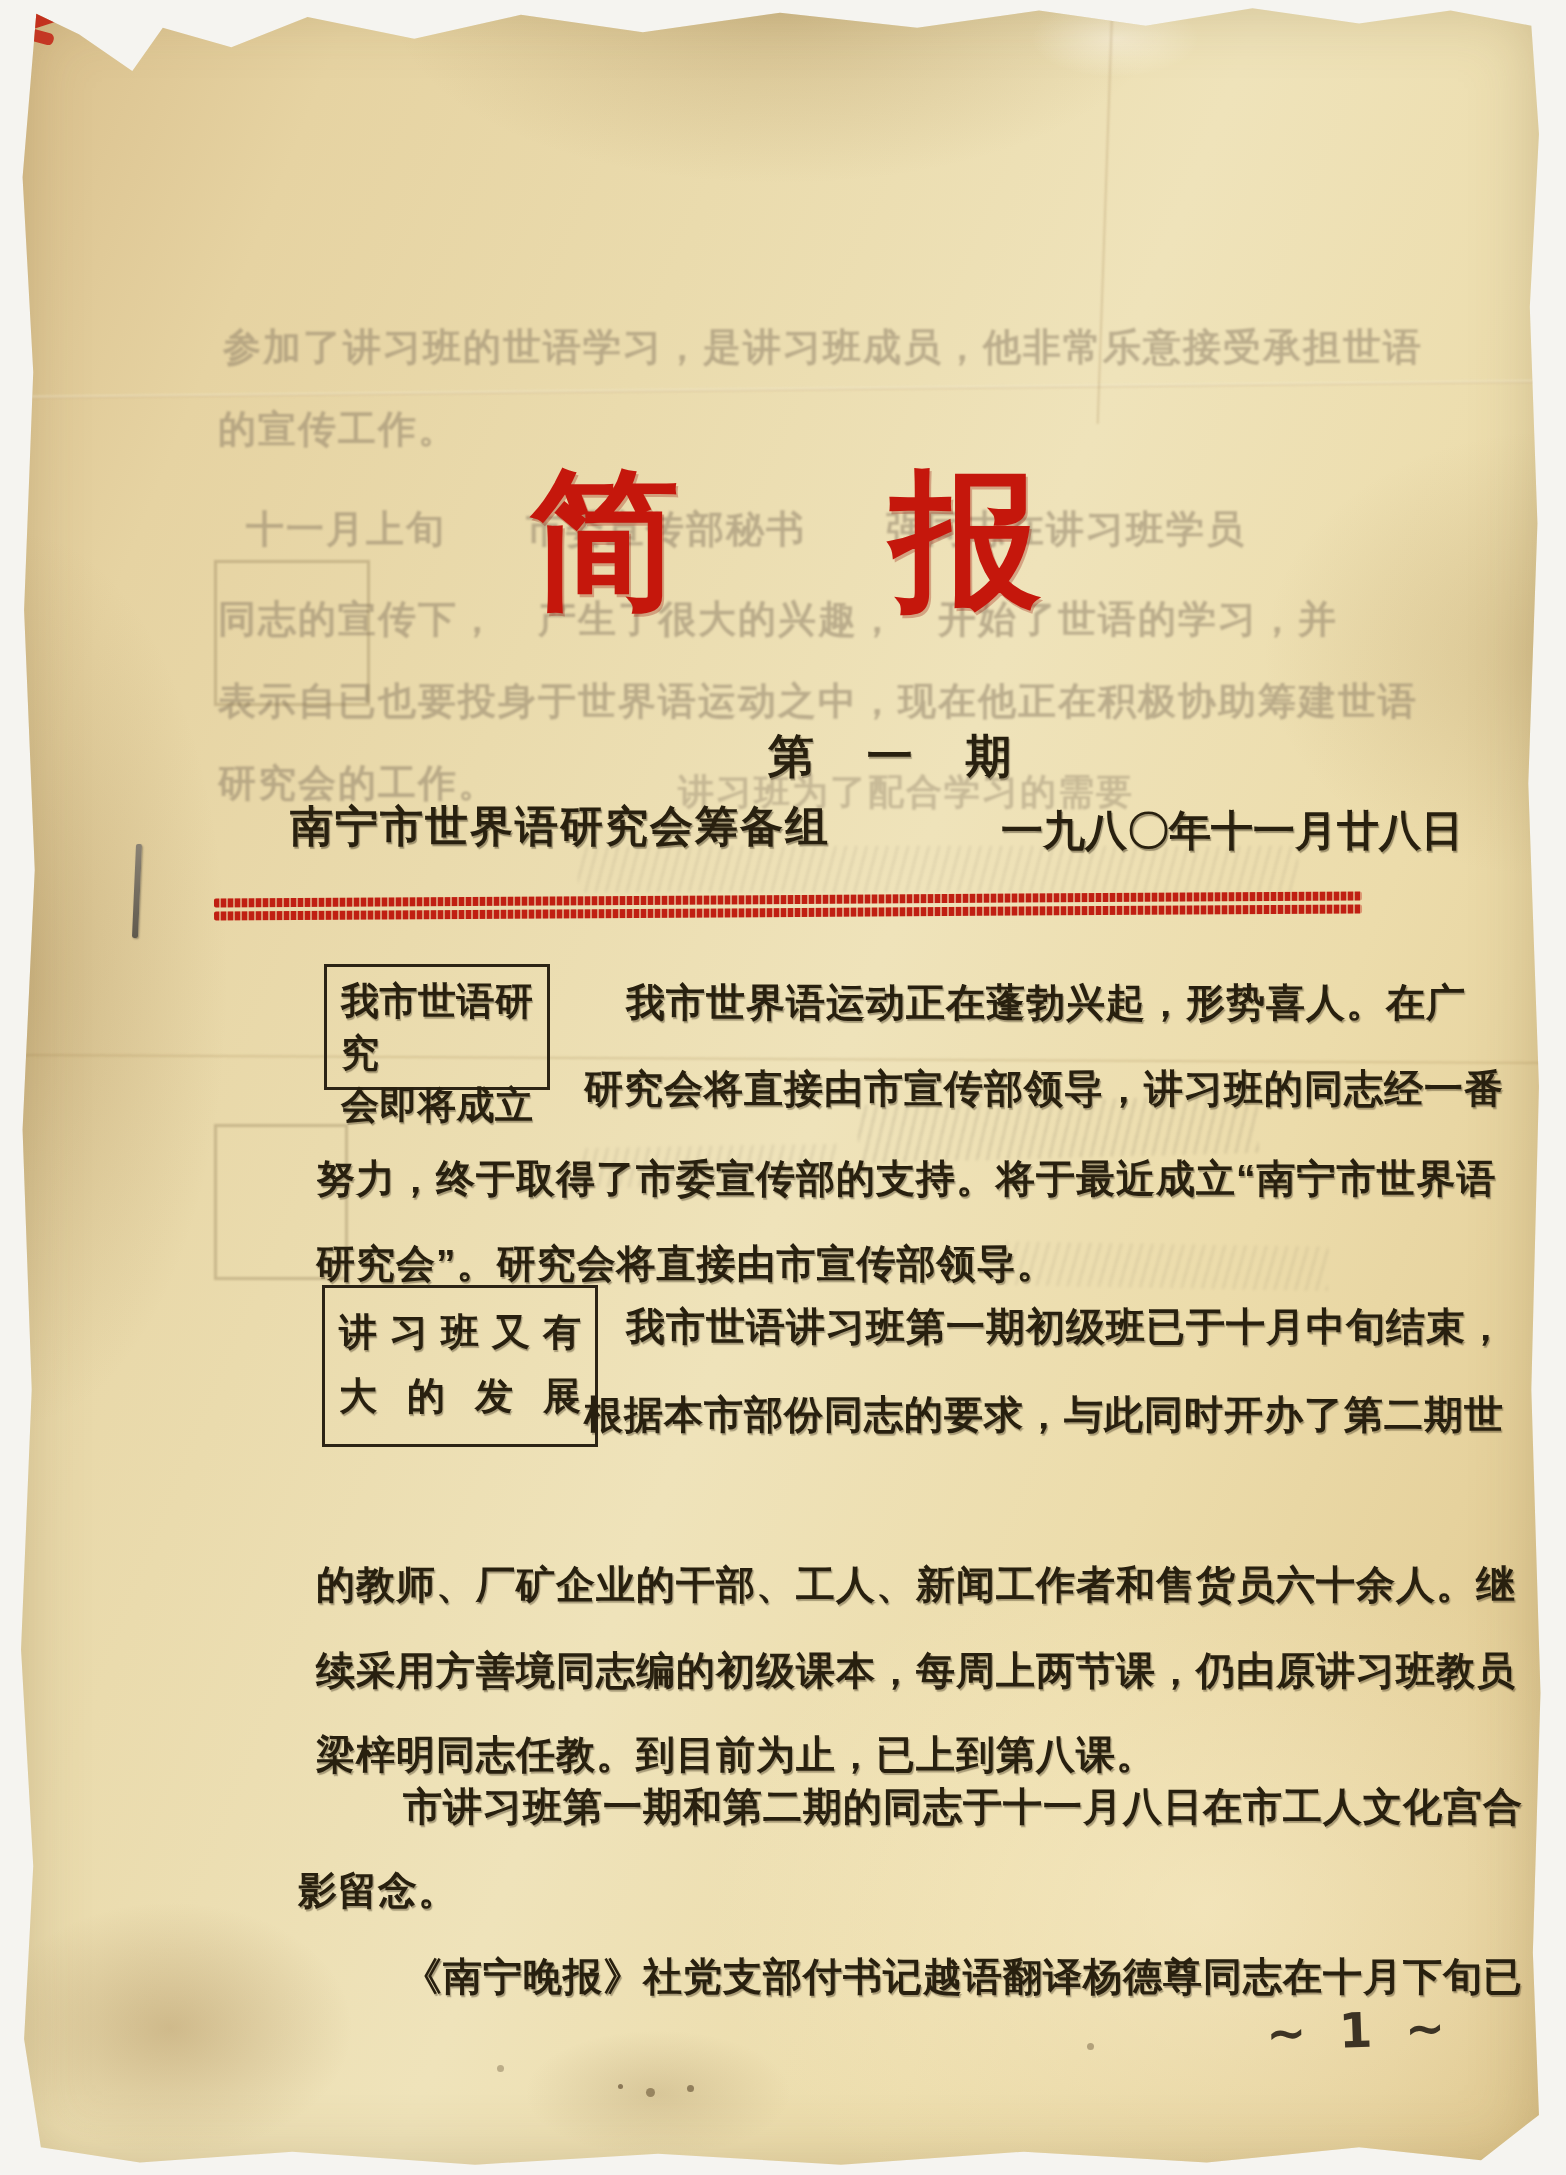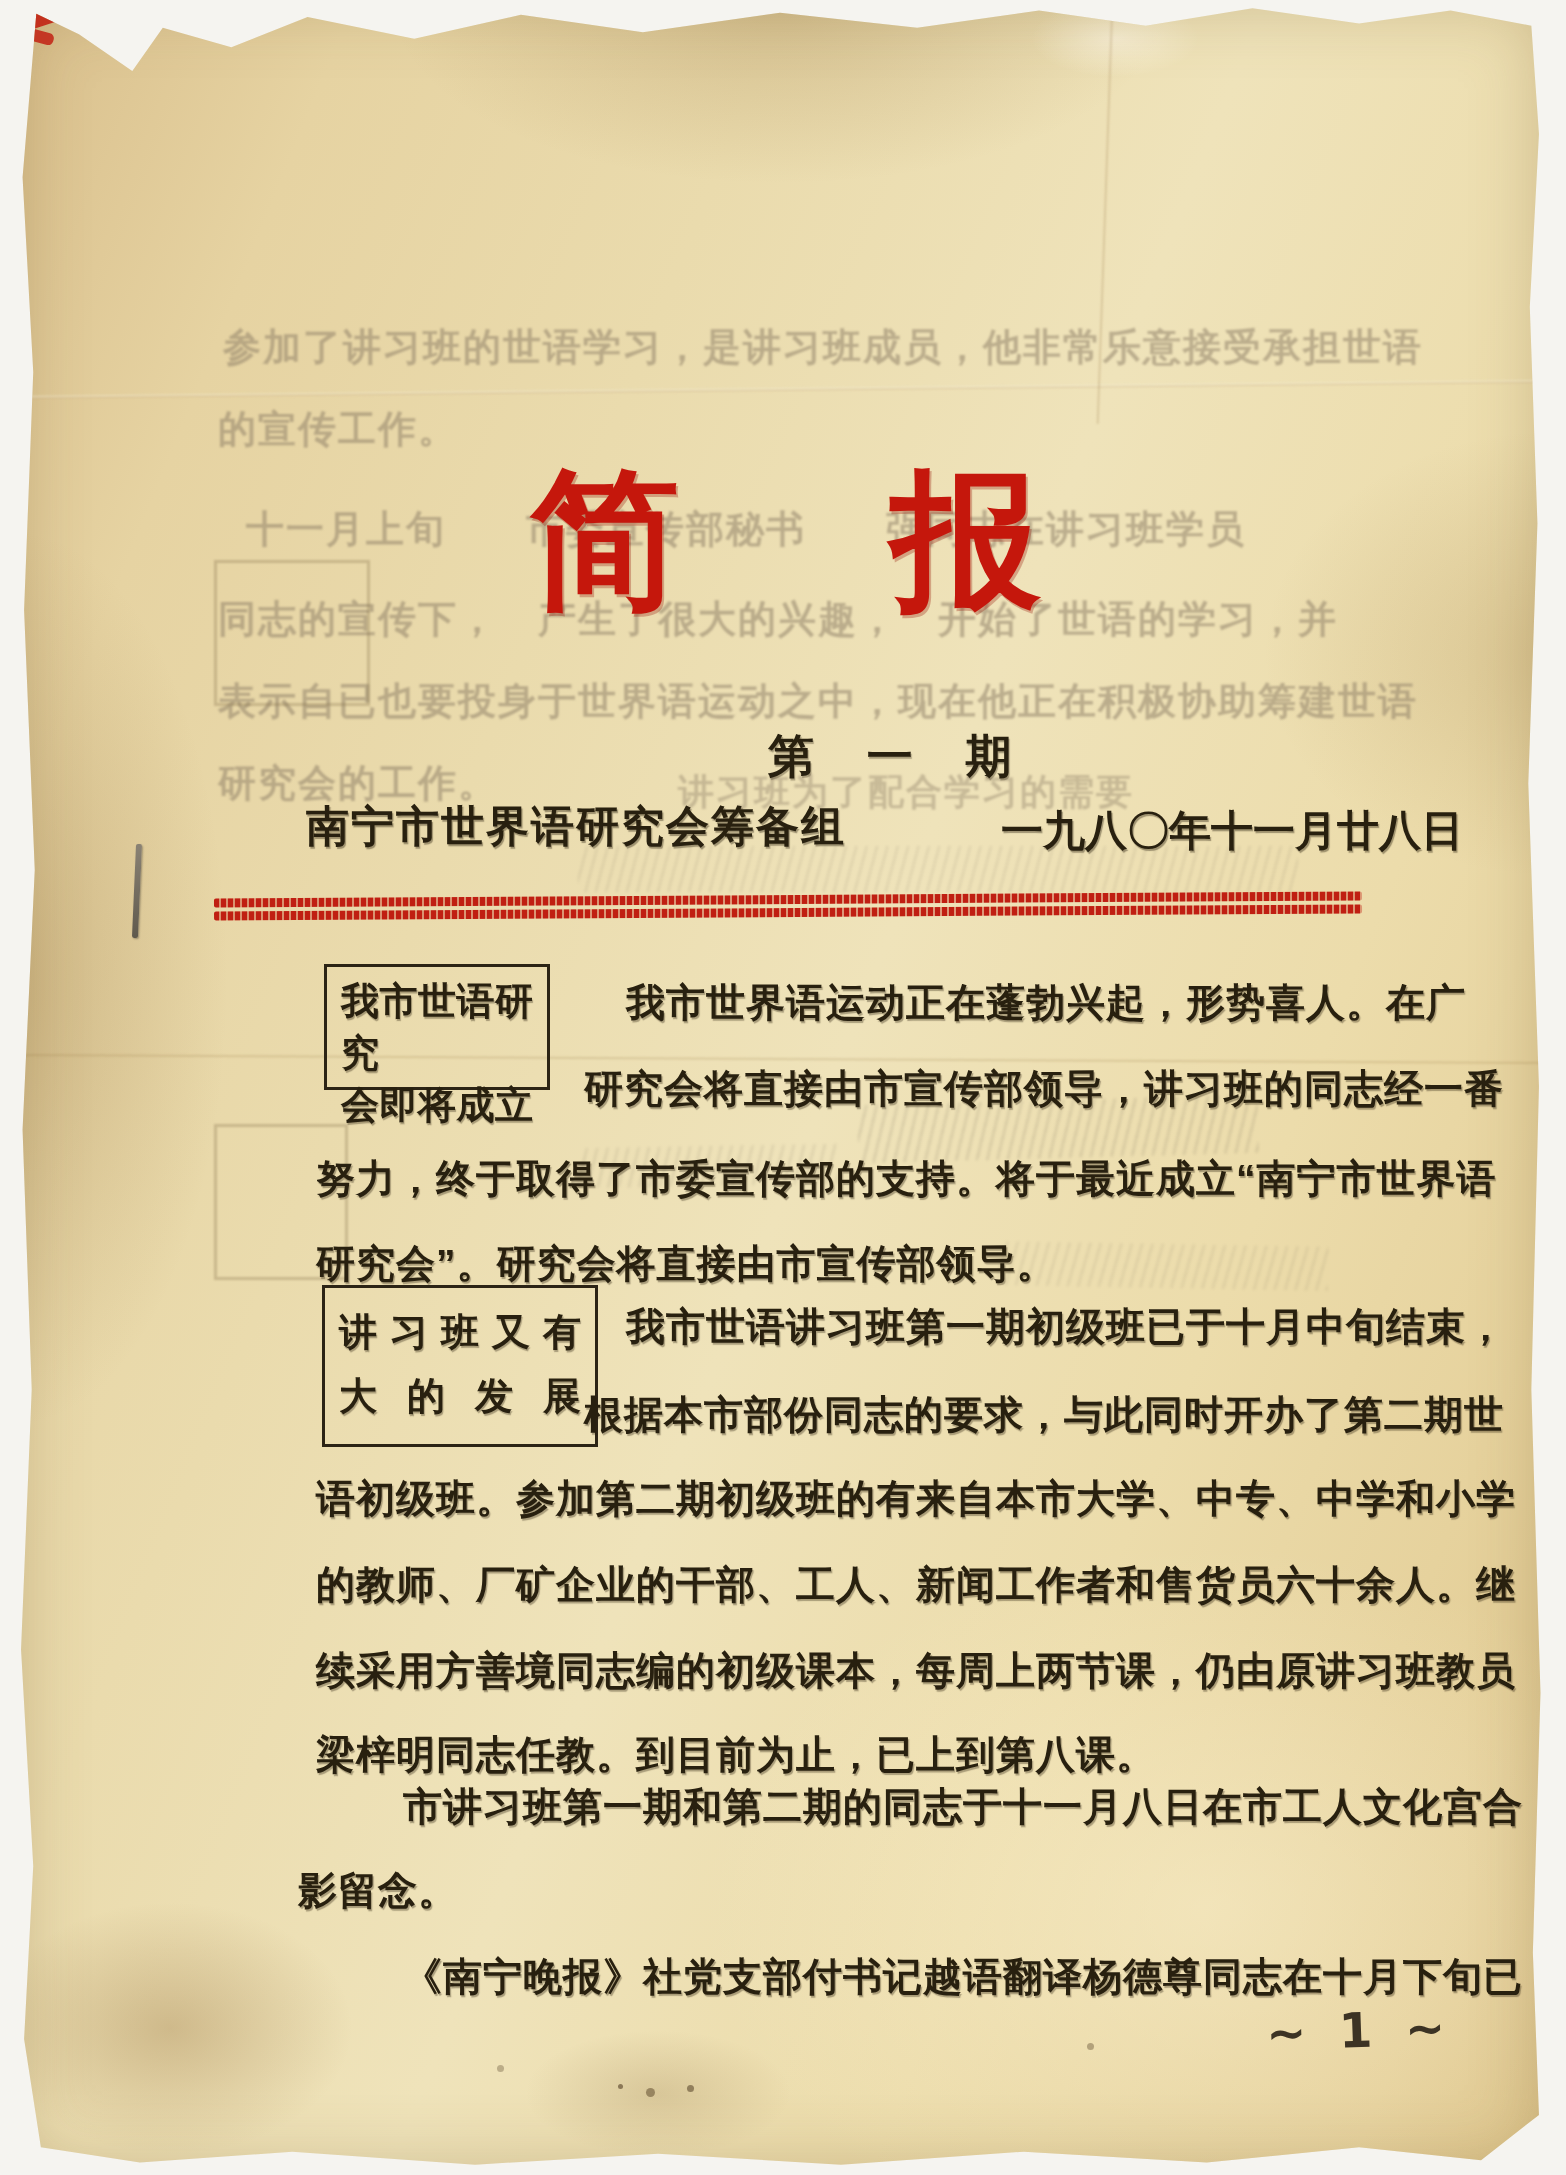--- a/index.html
+++ b/index.html
@@ -41,21 +41,21 @@
     filter:blur(1.1px);letter-spacing:2px;
     font-family:"Liberation Sans", sans-serif;
   }
   .title{
     position:absolute;left:512px;top:438px;z-index:3;white-space:nowrap;
     font-size:150px;font-weight:900;color:#c5170c;
     word-spacing:165px;letter-spacing:2px;
     text-shadow:2px 3px 0 rgba(150,20,8,.30);
   }
   .issue{position:absolute;left:750px;top:722px;z-index:3;font-size:46px;font-weight:700;color:#28200f;word-spacing:40px;white-space:nowrap;text-shadow:1px 1.5px 1px rgba(40,30,12,.35);}
-  .org{position:absolute;left:288px;top:794px;z-index:3;font-size:43px;font-weight:900;color:#28200f;letter-spacing:2px;white-space:nowrap;text-shadow:1.2px 1.5px 1px rgba(40,30,12,.4);}
+  .org{position:absolute;left:272px;top:794px;z-index:3;font-size:43px;font-weight:900;color:#28200f;letter-spacing:2px;white-space:nowrap;text-shadow:1.2px 1.5px 1px rgba(40,30,12,.4);}
   .date{position:absolute;left:983px;top:799px;z-index:3;font-size:42px;font-weight:900;color:#28200f;white-space:nowrap;text-shadow:1.2px 1.5px 1px rgba(40,30,12,.4);}
   .rule{position:absolute;left:196px;top:891px;width:1148px;height:26px;z-index:2;transform:rotate(-.35deg);}
   .rule .bar{height:9px;background:repeating-linear-gradient(90deg,#c01f12 0 5px,rgba(192,31,18,.38) 5px 7px);border-radius:2px;}
   .rule .bar+.bar{margin-top:4px;}
   .hbox{position:absolute;border:3px solid #2c2415;z-index:3;padding:8px 14px;box-sizing:border-box;}
   .hbox .box-line{
     font-size:38px;font-weight:900;color:#28200f;
     text-align:justify;text-align-last:justify;
     text-shadow:1px 1.5px 1px rgba(40,30,12,.35);
     font-family:"Liberation Sans", sans-serif;
@@ -111,21 +111,20 @@
   <div class="ln" style="left:566px;top:1058px">研究会将直接由市宣传部领导，讲习班的同志经一番</div>
   <div class="ln" style="left:298px;top:1148px">努力，终于取得了市委宣传部的支持。将于最近成立“南宁市世界语</div>
   <div class="ln" style="left:298px;top:1233px">研究会”。研究会将直接由市宣传部领导。</div>
 
   <div class="hbox" style="left:304px;top:1281px;width:276px;height:162px;padding-top:12px">
     <div class="box-line" style="line-height:64px">讲习班又有</div>
     <div class="box-line" style="line-height:64px">大的发展</div>
   </div>
   <div class="ln" style="left:608px;top:1296px">我市世语讲习班第一期初级班已于十月中旬结束，</div>
   <div class="ln" style="left:566px;top:1384px">根据本市部份同志的要求，与此同时开办了第二期世</div>
-  <div class="ln" style="left:298px;top:1468px">语初级班。参加第二期初级班的有来自本市大学、中专、中学和小学</div>
   <div class="ln" style="left:298px;top:1554px">的教师、厂矿企业的干部、工人、新闻工作者和售货员六十余人。继</div>
   <div class="ln" style="left:298px;top:1640px">续采用方善境同志编的初级课本，每周上两节课，仍由原讲习班教员</div>
   <div class="ln" style="left:298px;top:1724px">梁梓明同志任教。到目前为止，已上到第八课。</div>
 
   <div class="ln" style="left:385px;top:1776px">市讲习班第一期和第二期的同志于十一月八日在市工人文化宫合</div>
   <div class="ln" style="left:280px;top:1860px">影留念。</div>
   <div class="ln" style="left:385px;top:1946px">《南宁晚报》社党支部付书记越语翻译杨德尊同志在十月下旬已</div>
 
   <div class="pageno">~ 1 ~</div>
 

